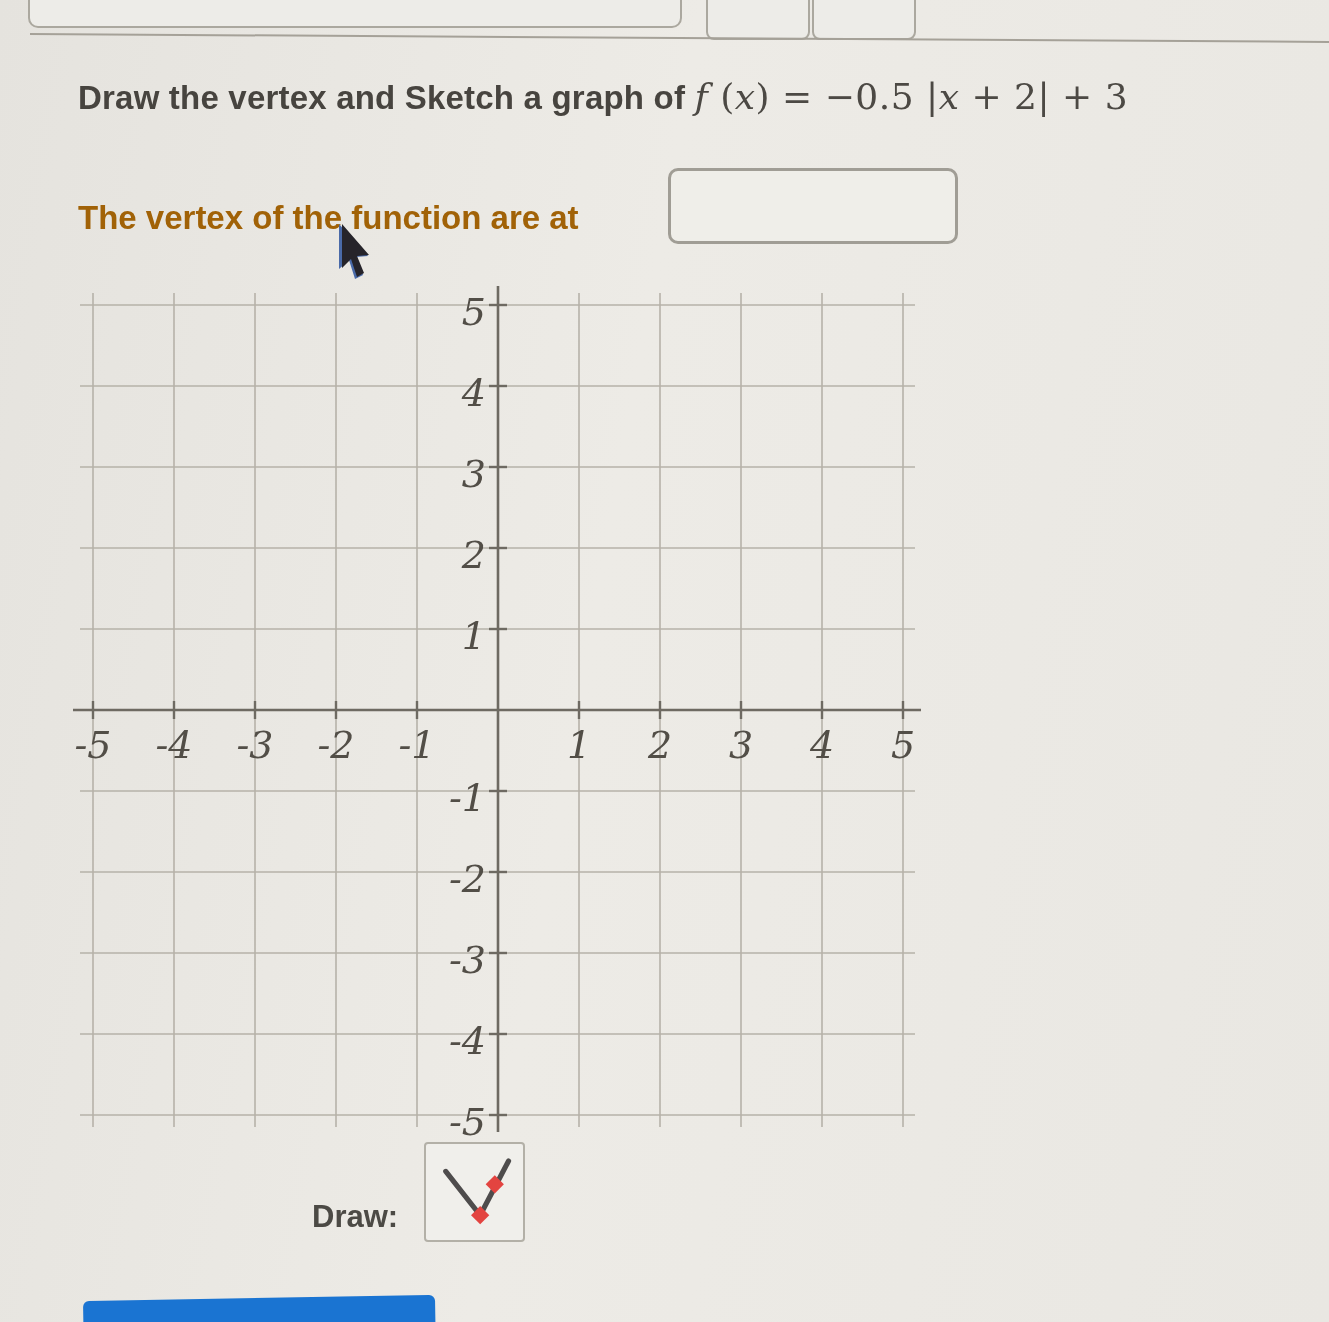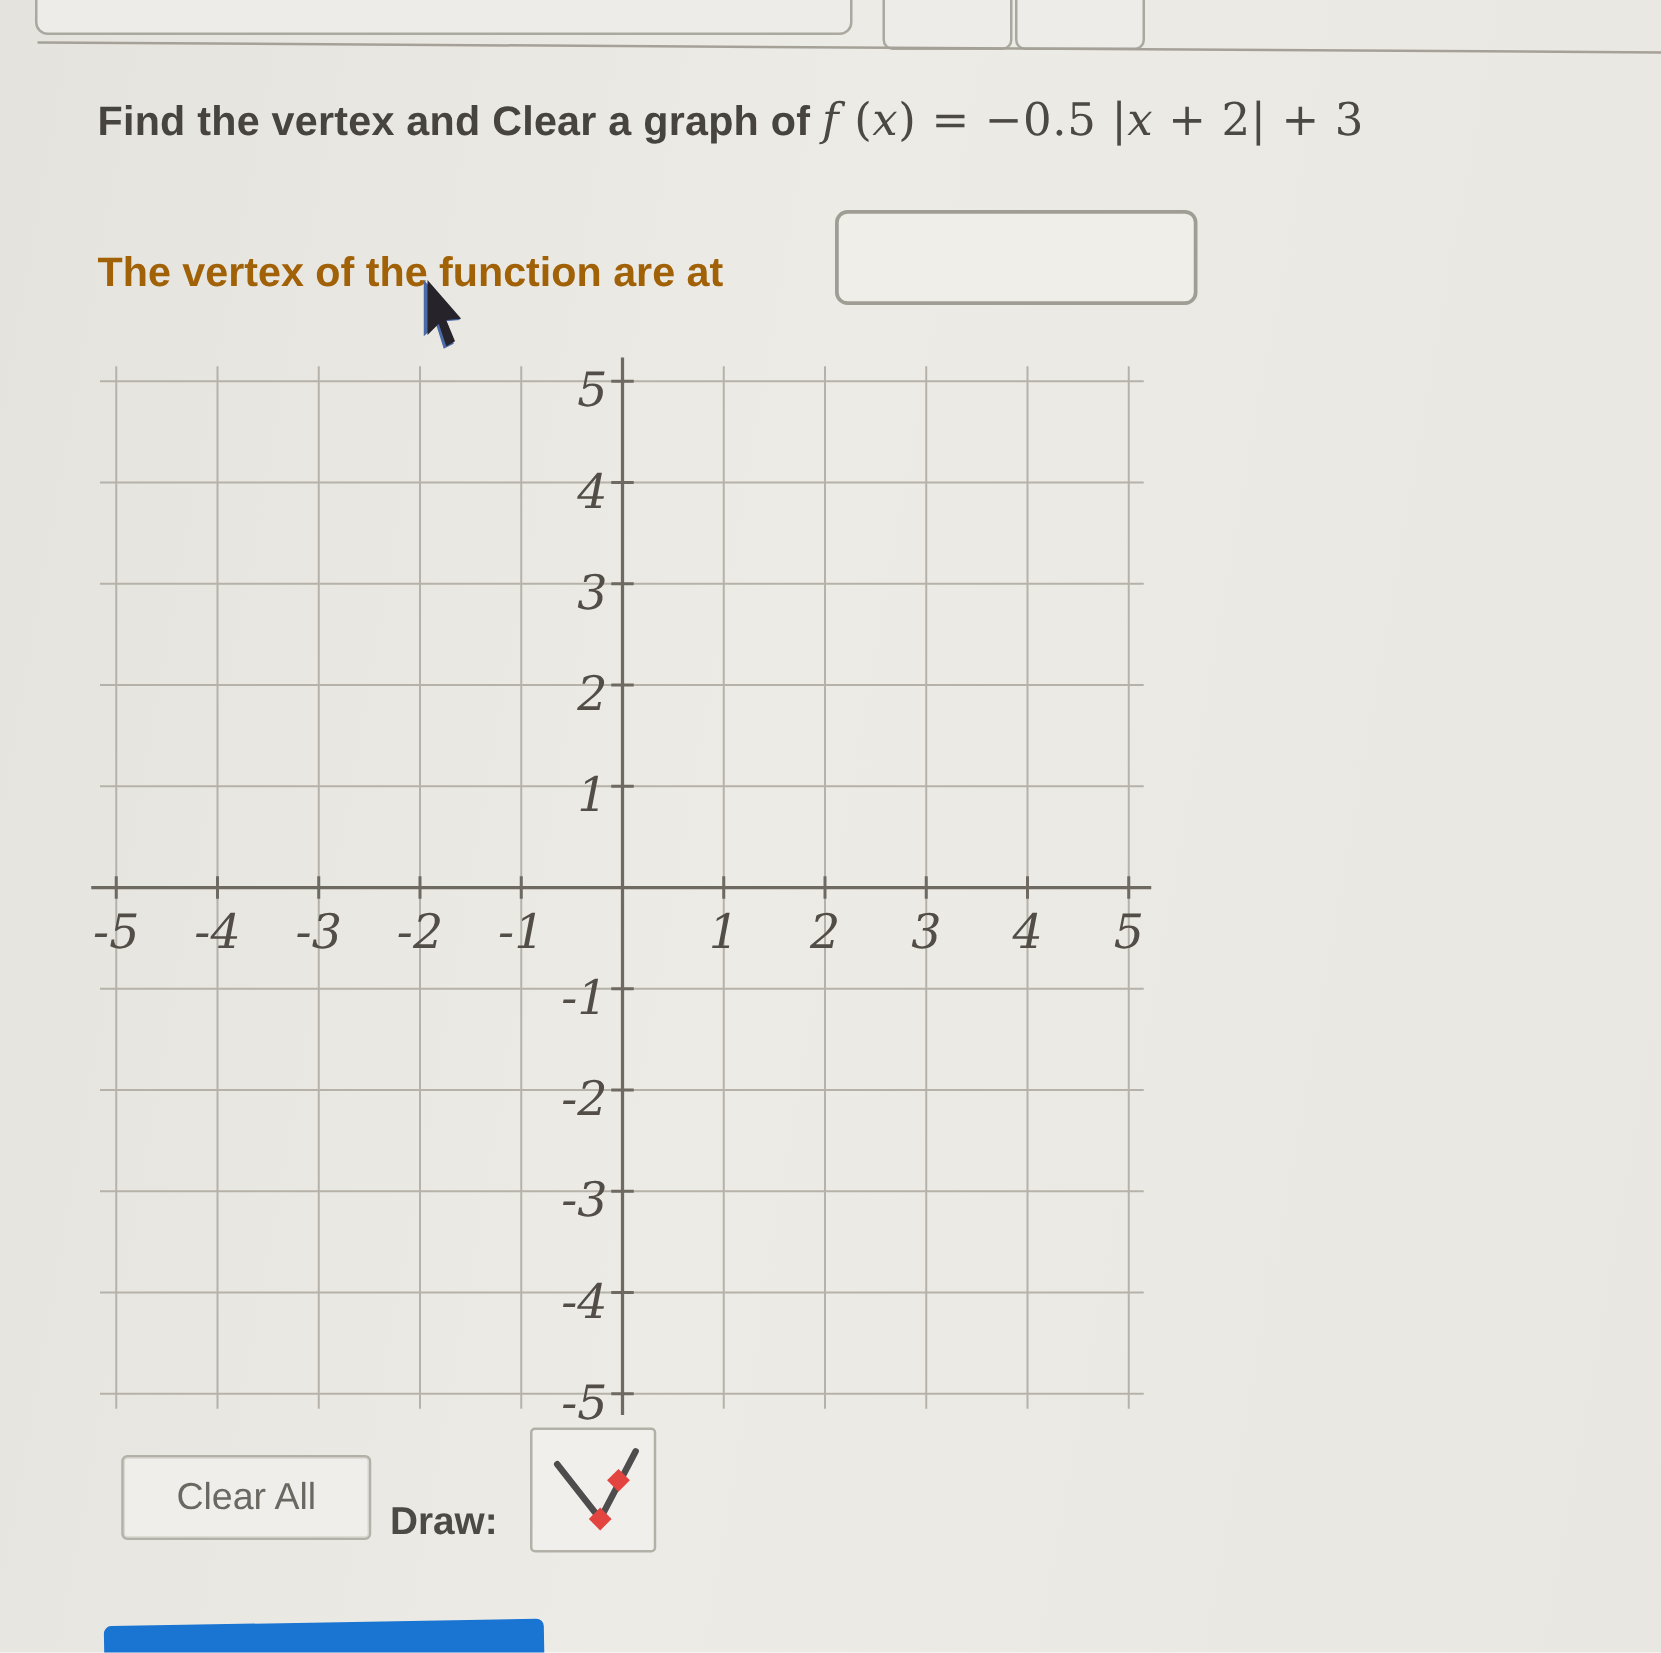--- a/index.html
+++ b/index.html
@@ -86,21 +86,21 @@
 <body>
 
 <div class="stage">
 
   <div class="top-rect big"></div>
   <div class="top-rect small1"></div>
   <div class="top-rect small2"></div>
   <div class="divider"></div>
 
   <div class="title-row">
-    <span>Find the vertex and Clear a graph of</span>
+    <span>Draw the vertex and Sketch a graph of</span>
     <span class="math">
       <span class="it">f</span><span> (</span><span class="it">x</span><span>) = −0.5 |</span><span class="it">x</span><span> + 2| + 3</span>
     </span>
   </div>
 
   <div class="vertex-row">The vertex of the function are at</div>
   <input class="vertex-input" type="text" value="" style="">
 
   <svg class="cursor" width="42" height="58" viewBox="0 0 42 58">
     <polygon points="3,0 3,45 13,36 19,55 27,51 20,33 32,32" fill="#4a6aa8"></polygon>
@@ -179,23 +179,20 @@
       <text class="axis-label y-label" x="431" y="288">2</text>
       <text class="axis-label y-label" x="431" y="369">1</text>
       <text class="axis-label y-label" x="431" y="531">-1</text>
       <text class="axis-label y-label" x="431" y="612">-2</text>
       <text class="axis-label y-label" x="431" y="693">-3</text>
       <text class="axis-label y-label" x="431" y="774">-4</text>
       <text class="axis-label y-label" x="431" y="855">-5</text>
     </g>
   </svg>
 
-  <div class="clear-btn">
-    <span>Clear All</span>
-  </div>
   <div class="draw-label">Draw:</div>
   <div class="draw-btn">
     <svg width="86" height="86" viewBox="0 0 100 100">
       <line x1="16" y1="26" x2="56" y2="77" stroke="#4e4c4c" stroke-width="6" stroke-linecap="round"></line>
       <line x1="56" y1="77" x2="89" y2="14" stroke="#4e4c4c" stroke-width="6" stroke-linecap="round"></line>
       <rect x="48.5" y="69.5" width="15" height="15" fill="#e34440" transform="rotate(45 56 77)"></rect>
       <rect x="65.5" y="33.5" width="15" height="15" fill="#e34440" transform="rotate(45 73 41)"></rect>
     </svg>
   </div>
 

